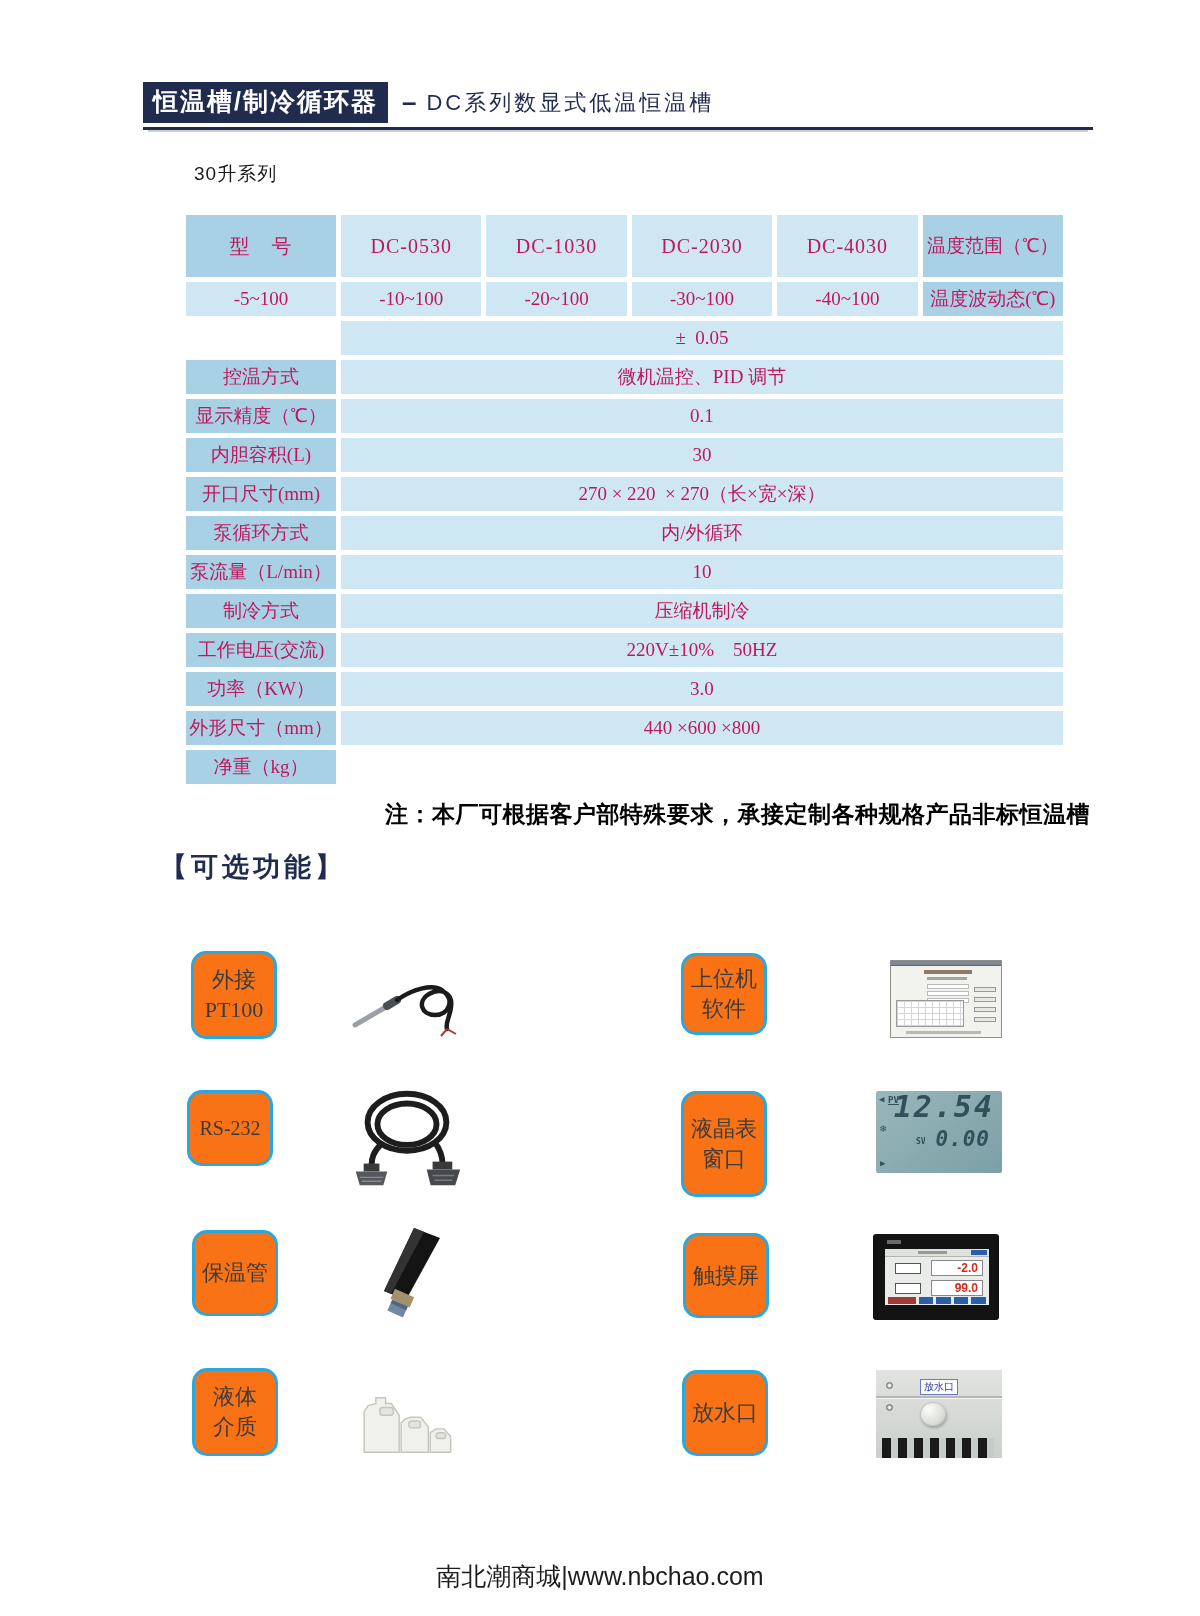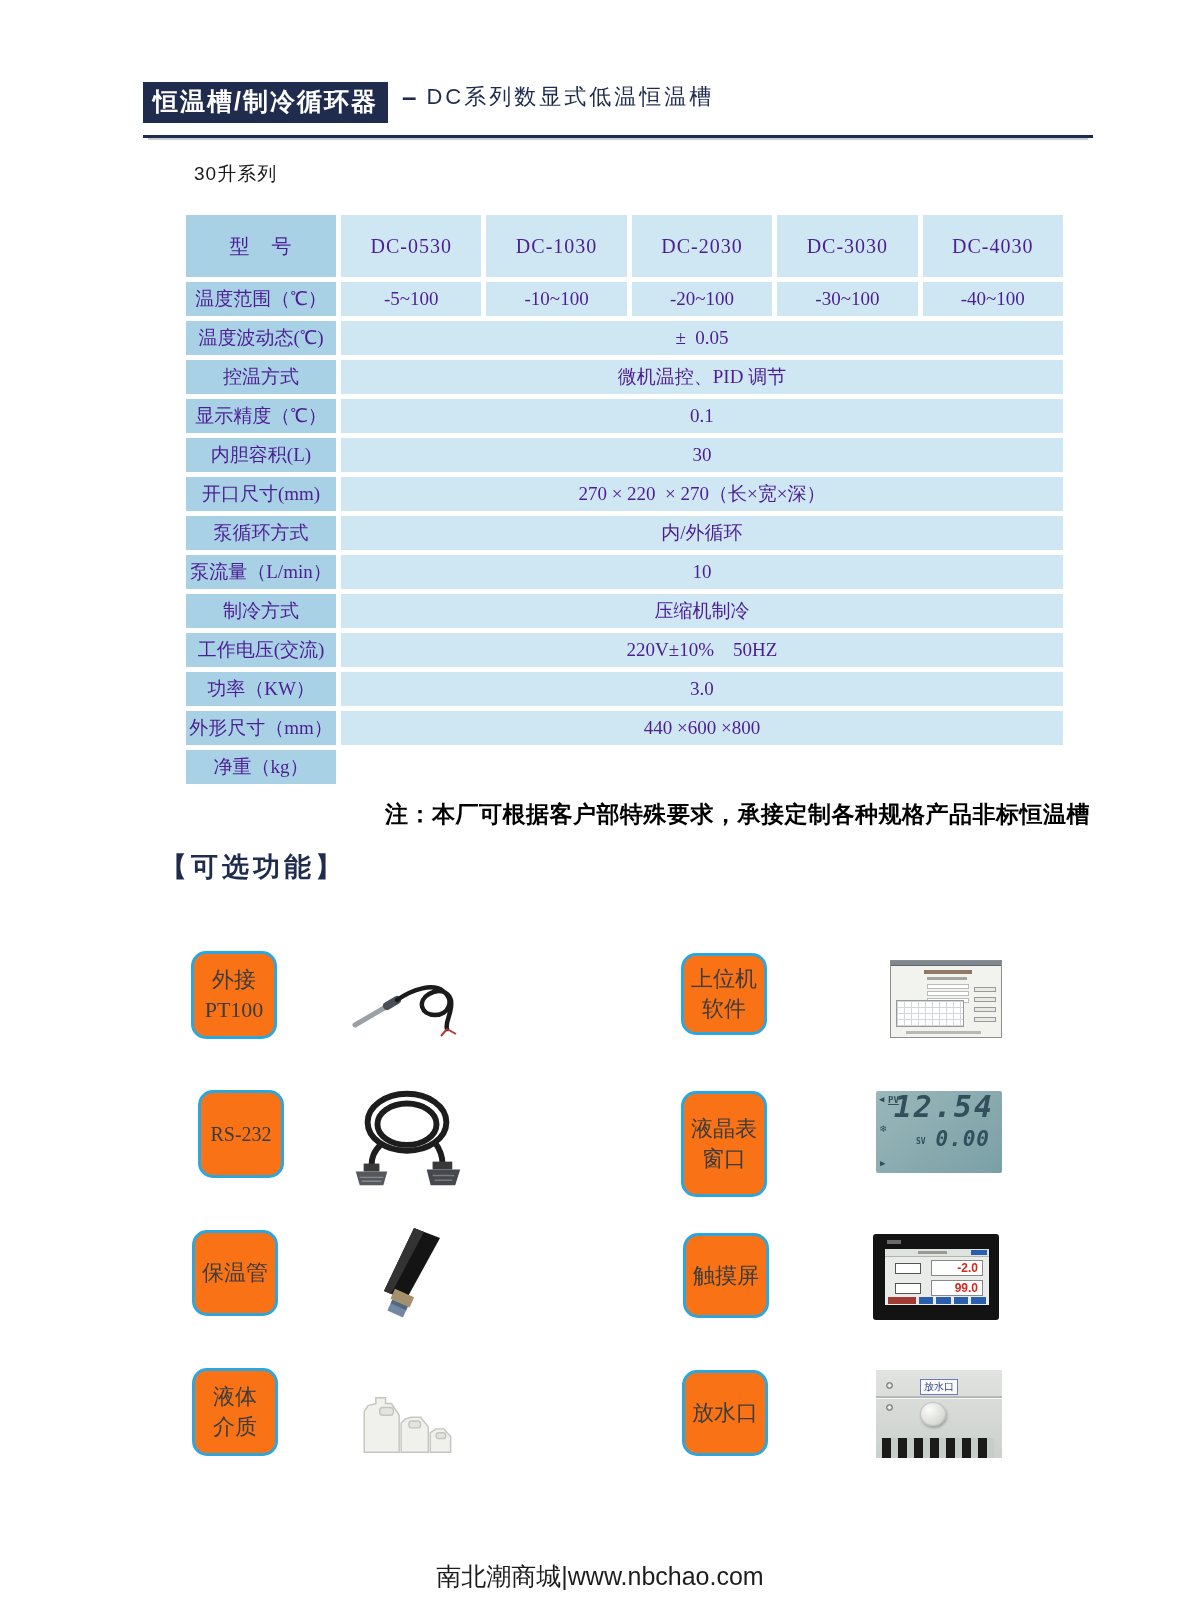--- a/index.html
+++ b/index.html
@@ -1,33 +1,33 @@
 <!DOCTYPE html>
 <html><head>
 <meta charset="utf-8">
 <style>
   * { margin:0; padding:0; box-sizing:border-box; }
   html,body { width:1200px; height:1616px; }
   body { position:relative; background:#ffffff; font-family:"Liberation Sans",sans-serif; overflow:hidden; }
 
   
-  .header { position:absolute; left:143px; top:82px; width:950px; display:flex; 
-            border-bottom:3px solid #1f2c4e; padding-bottom:12px; box-shadow:0 7px 0 -5px #c9ced6; }
+  .header { position:absolute; left:143px; top:82px; width:950px; display:flex; align-items:center;
+            border-bottom:3px solid #1f2c4e; padding-bottom:4px; box-shadow:0 7px 0 -5px #c9ced6; }
   .badge { display:inline-block; background:#1f2c4e; color:#ffffff; font-size:25px; font-weight:bold;
            letter-spacing:2px; padding:3px 10px 5px 10px; }
   .hdash { color:#1f2c4e; font-size:26px; font-weight:bold; margin:0 10px 0 14px; }
   .hsub  { color:#1f2c4e; font-size:22px; font-weight:normal; letter-spacing:3px; }
 
   .series-title { position:absolute; left:194px; top:161px; font-size:19px; color:#1a1a1a; font-weight:500; letter-spacing:1px; }
 
   
   .spec-table { position:absolute; left:186px; top:215px; width:877px; display:grid;
                 grid-template-columns:150px repeat(5,140.4px); grid-template-rows:62px repeat(13,34px); gap:5px; }
   .cell { display:flex; align-items:center; justify-content:center; font-family:"Liberation Serif",serif;
-          font-size:19px; color:#4c1d95; }
+          font-size:19px; color:#be185d; }
   .cell span { white-space:pre; }
   .lab { background:#a9d1e6; }
   .val { background:#cfe7f3; }
   .head { font-size:20px; letter-spacing:1px; }
   .span5 { grid-column:2 / -1; }
 
   .note { position:absolute; left:186px; top:799px; width:904px; text-align:right;
           font-size:23px; font-weight:bold; color:#000; letter-spacing:0.5px; }
 
   .optional-title { position:absolute; left:160px; top:849px; font-size:27px; font-weight:bold;
@@ -120,23 +120,20 @@
   <div class="cell val head">
       <span>DC-0530</span>
     </div>
   <div class="cell val head">
       <span>DC-1030</span>
     </div>
   <div class="cell val head">
       <span>DC-2030</span>
     </div>
   <div class="cell val head">
-      <span>DC-3030</span>
-    </div>
-  <div class="cell val head">
       <span>DC-4030</span>
     </div>
 
   <div class="cell lab">
       <span>温度范围（℃）</span>
     </div>
   <div class="cell val">
       <span>-5~100</span>
     </div>
   <div class="cell val">
@@ -228,21 +225,21 @@
 <div class="optional-title">【可选功能】</div>
 
 <div class="opt-box" style="left:191px; top:951px; height:88px;">
   <span>外接</span>
   <span>PT100</span>
 </div>
 <div class="opt-box" style="left:681px; top:953px; height:82px;">
   <span>上位机</span>
   <span>软件</span>
 </div>
-<div class="opt-box small-font" style="left:198px; top:1090px; height:88px;">
+<div class="opt-box small-font" style="left:187px; top:1090px; height:76px;">
   <span>RS-232</span>
 </div>
 <div class="opt-box" style="left:681px; top:1091px; height:106px;">
   <span>液晶表</span>
   <span>窗口</span>
 </div>
 <div class="opt-box" style="left:192px; top:1230px; height:86px;">
   <span>保温管</span>
 </div>
 <div class="opt-box" style="left:683px; top:1233px; height:85px;">

